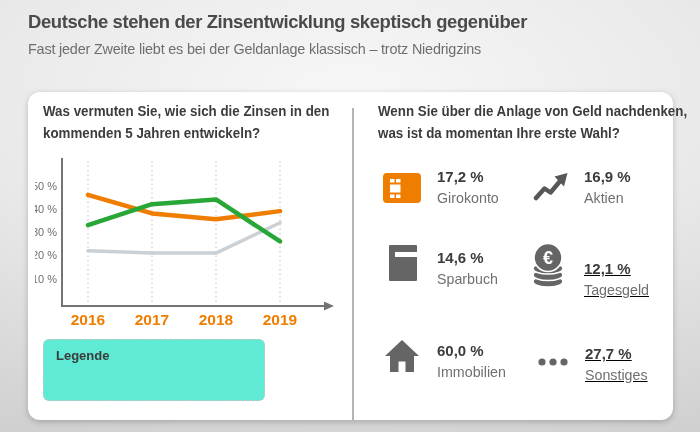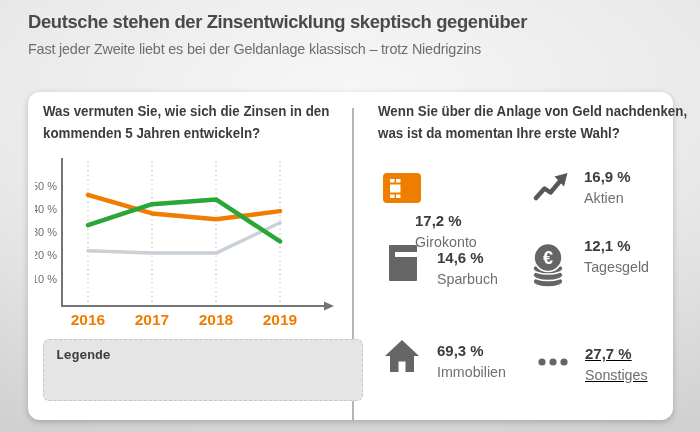--- a/index.html
+++ b/index.html
@@ -23,22 +23,22 @@
   }
   .divider{left:352px;top:108px;width:2px;height:312px;background:#b5b5b5;}
   .question{
     font-size:14.5px;font-weight:bold;color:#3c3c3b;line-height:22px;
     transform:scaleX(.92);transform-origin:0 0;white-space:nowrap;
   }
   .q-left{left:43px;top:100px;}
   .q-right{left:378px;top:100px;}
   #chart-wrap{left:35px;top:153px;width:302px;height:182px;}
   .legend-box{
-    left:43px;top:339px;width:320px;height:62px;border:1px dashed #c6c6c6;
-    border-radius:6px;box-sizing:border-box;padding:8px 0 0 12px;background:#e5e5e5;font-family:Liberation Mono, monospace;
+    left:43px;top:339px;width:222px;height:62px;border:1px dashed #c6c6c6;
+    border-radius:6px;box-sizing:border-box;padding:8px 0 0 12px;background:#5eead4;
   }
   .legend-title{font-size:13px;font-weight:bold;color:#3c3c3b;}
   .legend-row{display:flex;margin-top:7px;}
   .legend-item{display:flex;flex-direction:column;}
   .legend-item:nth-child(1){width:87px;}
   .legend-item:nth-child(2){width:121px;}
   .legend-item:nth-child(3){width:66px;}
   .legend-pill{width:40px;height:9px;border-radius:5px;}
   .legend-label{
     margin-top:6px;font-size:11.5px;color:#706f6f;white-space:nowrap;
@@ -100,21 +100,21 @@
 <div class="abs" style="left:383px;top:173px;">
   <svg width="38" height="30" viewBox="0 0 38 30">
     <rect x="0" y="0" width="38" height="30" rx="4" fill="#EE7D00"></rect>
     <rect x="7" y="6" width="4.5" height="3.5" fill="#fff"></rect>
     <rect x="13" y="6" width="4.5" height="3.5" fill="#fff"></rect>
     <rect x="7" y="11.5" width="10.5" height="8" fill="#fff"></rect>
     <rect x="7" y="21.5" width="4.5" height="3.5" fill="#fff"></rect>
     <rect x="13" y="21.5" width="4.5" height="3.5" fill="#fff"></rect>
   </svg>
 </div>
-<div class="abs stat-text" style="left:415px;top:167px;margin-top:44px;">
+<div class="abs stat-text" style="left:437px;top:167px;">
   <div class="stat-value">17,2 %</div>
   <div class="stat-label">Girokonto</div>
 </div>
 
 <div class="abs" style="left:533px;top:171px;">
   <svg width="38" height="31" viewBox="0 0 38 31">
     <polyline points="3,27 11.5,17.5 17.5,21.5 28,9" fill="none" stroke="#575756" stroke-width="4.5" stroke-linecap="round" stroke-linejoin="round"></polyline>
     <polygon points="21.5,5.5 34.5,2 31,15.5" fill="#575756"></polygon>
   </svg>
 </div>
@@ -135,32 +135,32 @@
 
 <div class="abs" style="left:531px;top:243px;">
   <svg width="34" height="45" viewBox="0 0 34 45">
     <ellipse cx="17" cy="38.5" rx="15" ry="5.5" fill="#666565" stroke="#ffffff" stroke-width="1.6"></ellipse>
     <ellipse cx="17" cy="32" rx="15" ry="5.5" fill="#666565" stroke="#ffffff" stroke-width="1.6"></ellipse>
     <ellipse cx="17" cy="25.5" rx="15" ry="5.5" fill="#666565" stroke="#ffffff" stroke-width="1.6"></ellipse>
     <circle cx="17" cy="14.5" r="14" fill="#666565" stroke="#ffffff" stroke-width="1.6"></circle>
     <text x="17" y="21" text-anchor="middle" font-size="18" font-weight="bold" fill="#ffffff">€</text>
   </svg>
 </div>
-<div class="abs stat-text" style="left:584px;top:236px;">
+<div class="abs stat-text" style="left:584px;top:259px;text-decoration:underline;">
   <div class="stat-value">12,1 %</div>
   <div class="stat-label">Tagesgeld</div>
 </div>
 
 <div class="abs" style="left:384px;top:339px;">
   <svg width="36" height="34" viewBox="0 0 36 34">
     <path d="M18 1 L35 17 L30 17 L30 33 L21.5 33 L21.5 22.5 L14.5 22.5 L14.5 33 L6 33 L6 17 L1 17 Z" fill="#666565"></path>
   </svg>
 </div>
 <div class="abs stat-text" style="left:437px;top:341px;">
-  <div class="stat-value">69,3 %</div>
+  <div class="stat-value">60,0 %</div>
   <div class="stat-label">Immobilien</div>
 </div>
 
 <div class="abs" style="left:537px;top:353px;">
   <svg width="32" height="10" viewBox="0 0 32 10">
     <circle cx="5" cy="5" r="3.6" fill="#666565"></circle>
     <circle cx="16" cy="5" r="3.6" fill="#666565"></circle>
     <circle cx="27" cy="5" r="3.6" fill="#666565"></circle>
   </svg>
 </div>

